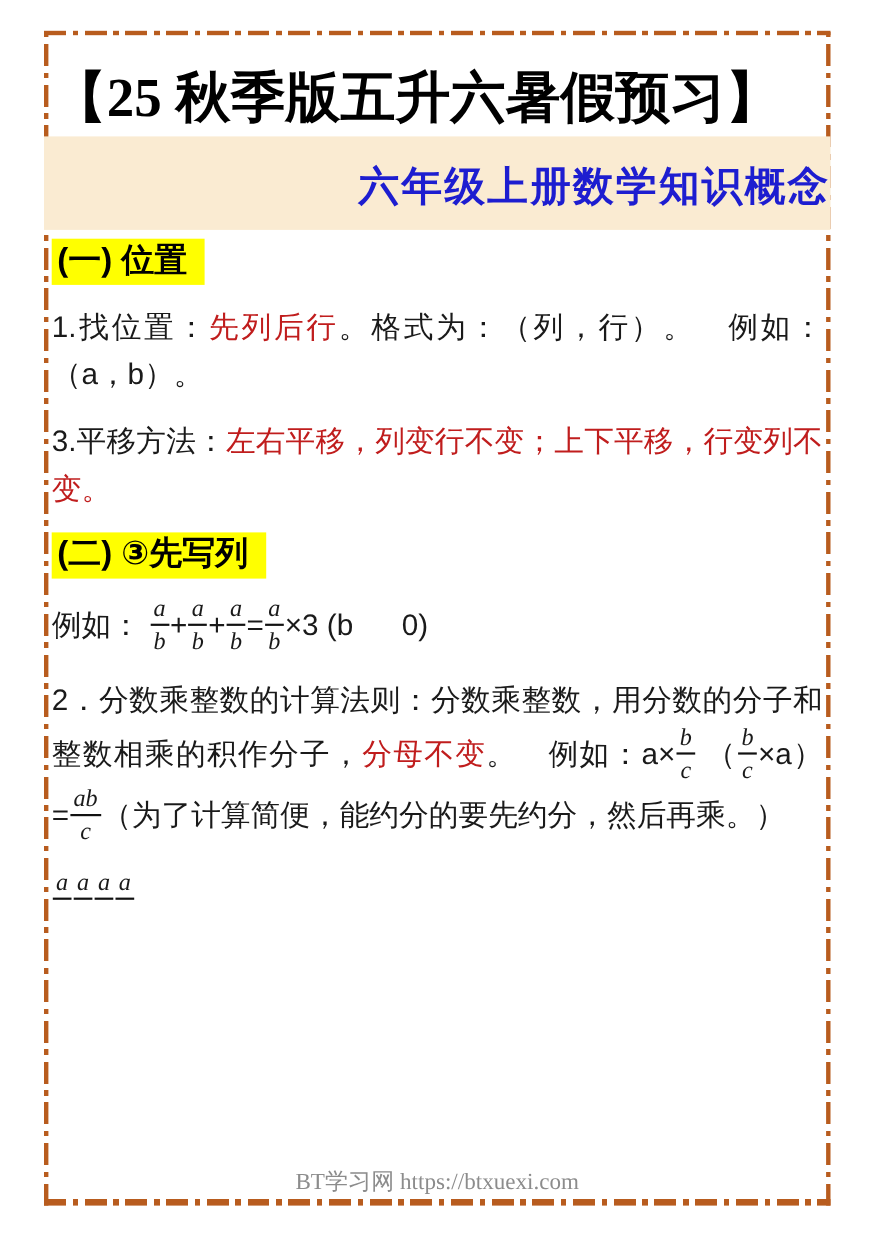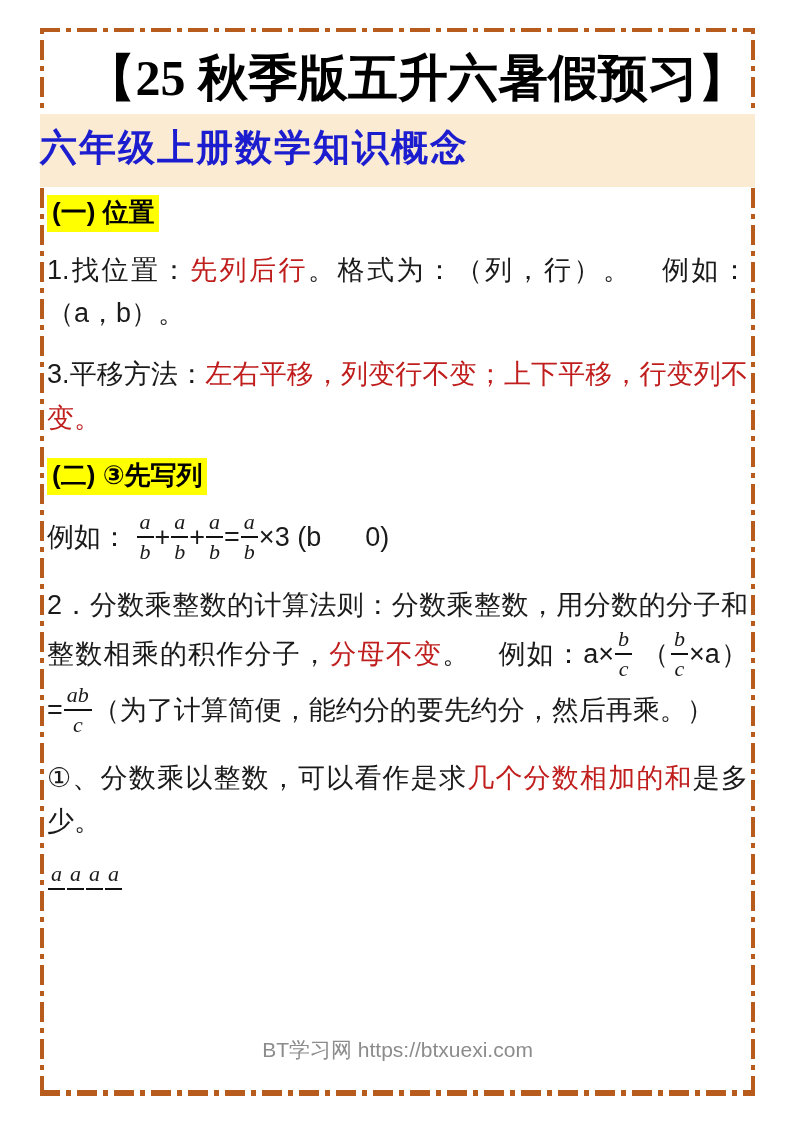--- a/index.html
+++ b/index.html
@@ -14,54 +14,54 @@
       repeating-linear-gradient(90deg,#b85c1e 0 20px,rgba(0,0,0,0) 20px 26px,#b85c1e 26px 31px,rgba(0,0,0,0) 31px 37px),
       repeating-linear-gradient(90deg,#b85c1e 0 20px,rgba(0,0,0,0) 20px 26px,#b85c1e 26px 31px,rgba(0,0,0,0) 31px 37px),
       repeating-linear-gradient(0deg,#b85c1e 0 20px,rgba(0,0,0,0) 20px 26px,#b85c1e 26px 31px,rgba(0,0,0,0) 31px 37px),
       repeating-linear-gradient(0deg,#b85c1e 0 20px,rgba(0,0,0,0) 20px 26px,#b85c1e 26px 31px,rgba(0,0,0,0) 31px 37px);
     background-size:100% 4px,100% 6px,4px 100%,4px 100%;
     background-position:left top,left bottom,left top,right top;
     background-repeat:no-repeat;
   }
   .title{
     font-family:"Liberation Serif","DejaVu Serif",serif;
-    font-weight:900;font-size:50px;line-height:1.15;text-align:right;
-    color:#000;white-space:nowrap;margin:6px 0 6px;
+    font-weight:900;font-size:50px;line-height:1.15;text-align:left;
+    color:#000;white-space:nowrap;margin:16px 0 6px;
   }
   .band{
-    background:#faebd2;margin:4px -7px 8px;padding:9px 0 14px;text-align:left;
+    background:#faebd2;margin:4px -7px 8px;padding:21px 0 14px;text-align:right;
   }
   .subtitle{
     font-family:"Liberation Serif","DejaVu Serif",serif;
     font-weight:bold;font-size:37px;color:#1d1dd0;letter-spacing:2px;
   }
   .content{font-size:27px;}
   .heading{margin:6px 0 4px;}
   .heading .hl{
     display:inline-block;background:#ffff00;color:#000;font-weight:bold;
-    font-size:26px;padding:2px 4px 4px 5px;line-height:1.2;
+    font-size:30px;padding:2px 16px 4px 5px;line-height:1.2;
   }
   .para{
     text-align:justify;line-height:1.62;margin:17px 0;
   }
   .formula{
     line-height:1.25;margin:16px 0 14px;white-space:nowrap;
   }
   .red{color:#c01d1d;}
   .frac{
     display:inline-flex;flex-direction:column;align-items:center;
     vertical-align:middle;line-height:1;margin:0 1px 4px;
     font-family:"Liberation Serif","DejaVu Serif",serif;font-style:italic;font-size:22px;
   }
   .frac .num{border-bottom:2px solid #111;padding:0 3px 3px;}
   .frac .den{padding-top:3px;}
   .gap{display:inline-block;}
   .footer{
-    position:absolute;left:0;right:0;bottom:32px;text-align:center;
-    color:#8c8c8c;font-size:21px;
+    position:absolute;left:0;right:0;bottom:8px;text-align:center;
+    color:#8c8c8c;font-size:21px;font-family:Liberation Serif, serif;
   }
 </style>
 </head>
 <body>
 
 <div class="sheet">
   <div class="title">【25 秋季版五升六暑假预习】</div>
   <div class="band">
     <span class="subtitle">六年级上册数学知识概念</span>
   </div>
@@ -86,21 +86,20 @@
       <div class="para"><span>2．分数乘整数的计算法则：分数乘整数，用分数的分子和整数相乘的积作分子，</span><span class="red">分母不变</span><span>。　例如：a×</span><span class="frac">
           <span class="num">b</span>
           <span class="den">c</span>
         </span><span> （</span><span class="frac">
           <span class="num">b</span>
           <span class="den">c</span>
         </span><span>×a）　=</span><span class="frac">
           <span class="num">ab</span>
           <span class="den">c</span>
         </span><span>（为了计算简便，能约分的要先约分，然后再乘。）</span></div>
-      <div class="para"><span>①、分数乘以整数，可以看作是求</span><span class="red">几个分数相加的和</span><span>是多少。</span></div>
       <div class="formula"><span class="frac">
           <span class="num">a</span>
         </span><span class="frac">
           <span class="num">a</span>
         </span><span class="frac">
           <span class="num">a</span>
         </span><span class="frac">
           <span class="num">a</span>
         </span><span class="gap" style="width: 42px;"></span></div>
     </div>

